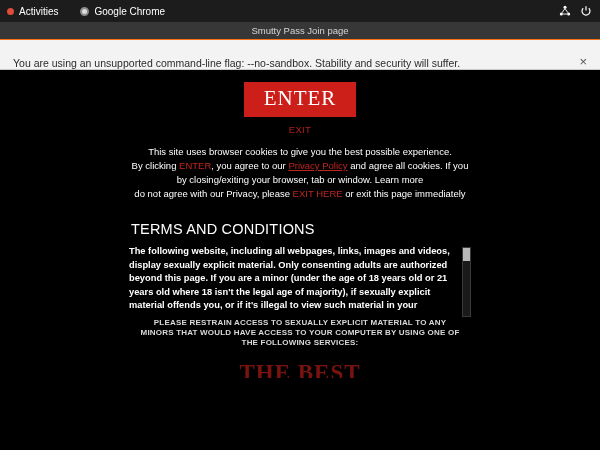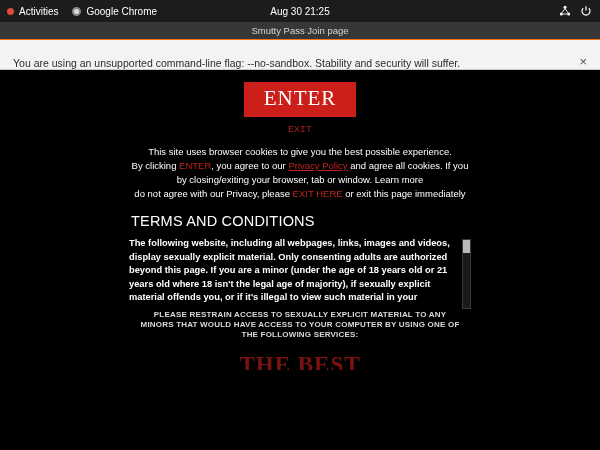--- a/index.html
+++ b/index.html
@@ -20,21 +20,21 @@
     background: #1c1c1c;
     color: #ffffff;
     display: flex;
     align-items: center;
     font-size: 10px;
     position: relative;
   }
   .topbar-left {
     display: flex;
     align-items: center;
-    gap: 14px;
+    gap: 22px;
     padding-left: 7px;
   }
   .tb-item {
     display: flex;
     align-items: center;
     gap: 5px;
     color: #ffffff;
     white-space: nowrap;
   }
   .dot-red {
@@ -141,21 +141,20 @@
     cursor: pointer;
   }
 
   .exit-link {
     display: block;
     color: #b0201c;
     font-size: 9.5px;
     margin-top: 7px;
     text-decoration: none;
     letter-spacing: 0.3px;
-    font-family: Liberation Mono, monospace;
   }
 
   .cookie-text {
     font-size: 9.5px;
     line-height: 14px;
     color: #ffffff;
     margin: 10px auto 0 auto;
     max-width: 390px;
   }
   .cookie-text a,
@@ -164,21 +163,21 @@
     text-decoration: none;
   }
   .cookie-text .lnk-underline {
     color: #c02521;
     text-decoration: underline;
   }
 
   
   .terms-box {
     width: 342px;
-    margin: 12px auto 0 auto;
+    margin: 20px auto 0 auto;
     text-align: left;
     position: relative;
     height: 96px;
     overflow: hidden;
   }
   .terms-heading {
     font-size: 14.5px;
     font-weight: 400;
     color: #ffffff;
     margin: 0 0 8px 2px;
@@ -249,23 +248,20 @@
     <div class="tb-item">
       <span class="dot-red"></span>
       <span>Activities</span>
     </div>
     <div class="tb-item">
       <span class="chrome-dot"></span>
       <span>Google Chrome</span>
     </div>
   </div>
 
-  <div class="topbar-center">
-    <span>Aug 30  21:25</span>
-  </div>
 
   <div class="topbar-right">
     <span>
       <svg class="icon-svg" width="12" height="12" viewBox="0 0 12 12">
         <circle cx="6" cy="2.2" r="1.5" fill="#ffffff"></circle>
         <circle cx="2.3" cy="9" r="1.5" fill="#ffffff"></circle>
         <circle cx="9.7" cy="9" r="1.5" fill="#ffffff"></circle>
         <path d="M6 3.5 L3 7.8 M6 3.5 L9 7.8 M3.4 9 L8.6 9" stroke="#ffffff" stroke-width="0.9" fill="none"></path>
       </svg>
     </span>

